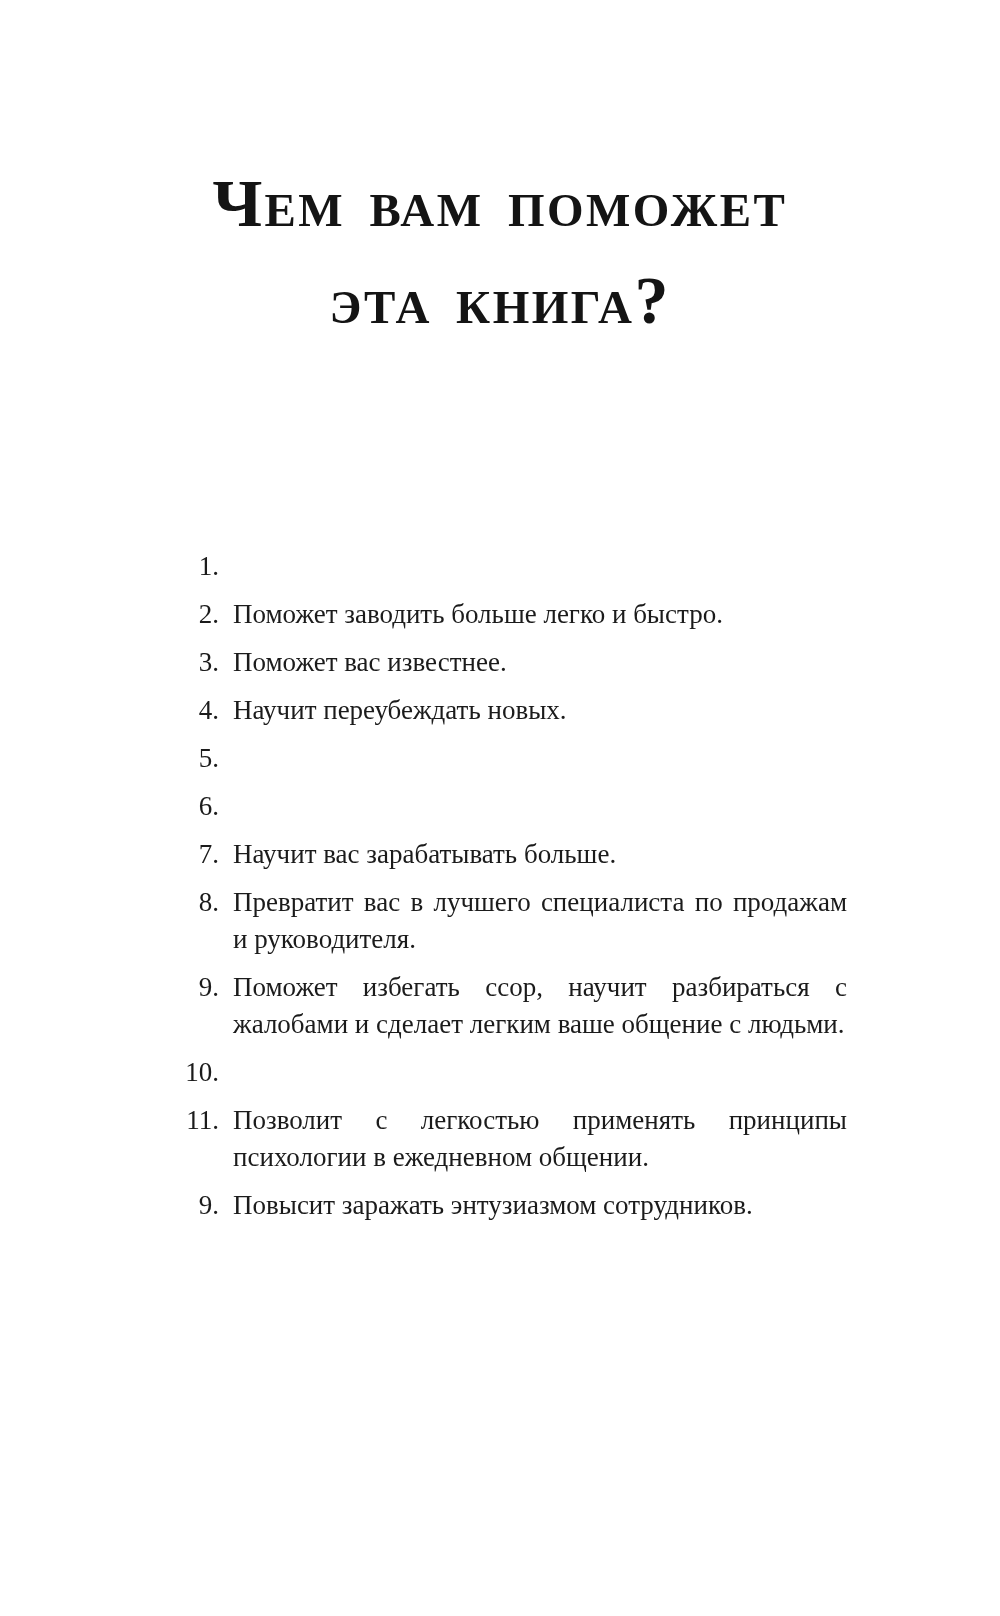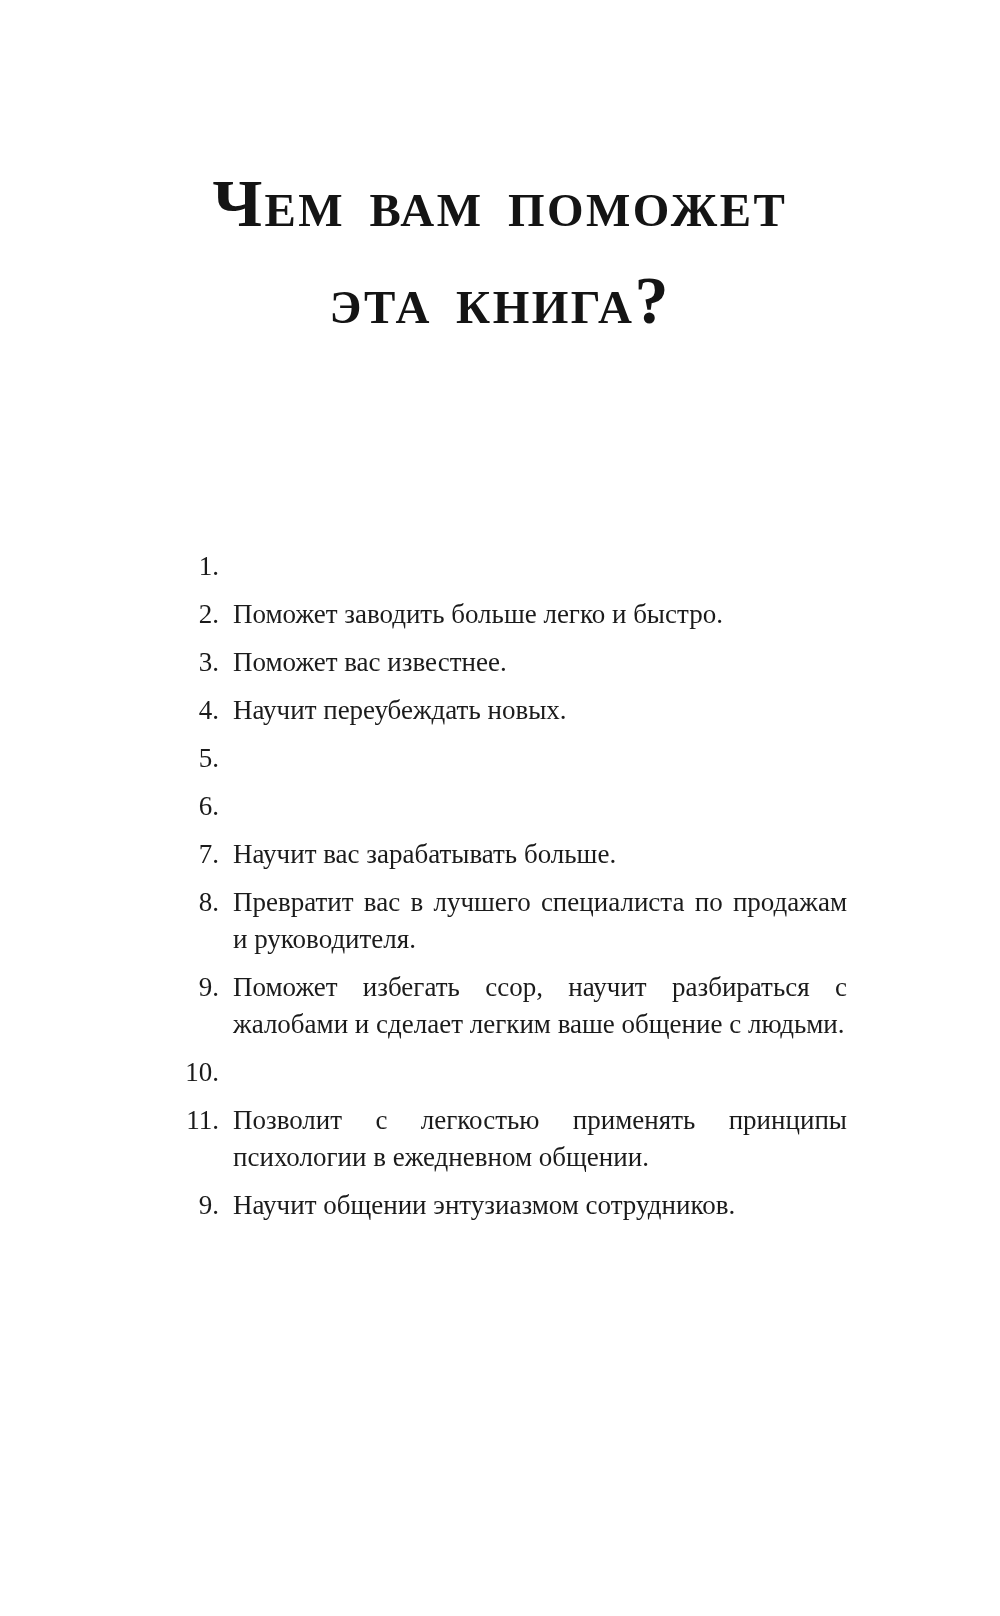--- a/index.html
+++ b/index.html
@@ -127,17 +127,17 @@
       <span class="num">10.</span>
     </li>
 
     <li class="item">
       <span class="num">11.</span>
       <span class="txt">Позволит с легкостью применять принципы психологии в ежедневном общении.</span>
     </li>
 
     <li class="item">
       <span class="num">9.</span>
-      <span class="txt">Научит общении энтузиазмом сотрудников.</span>
+      <span class="txt">Повысит заражать энтузиазмом сотрудников.</span>
     </li>
   </ol>
 
 </div>
 
 </body></html>

